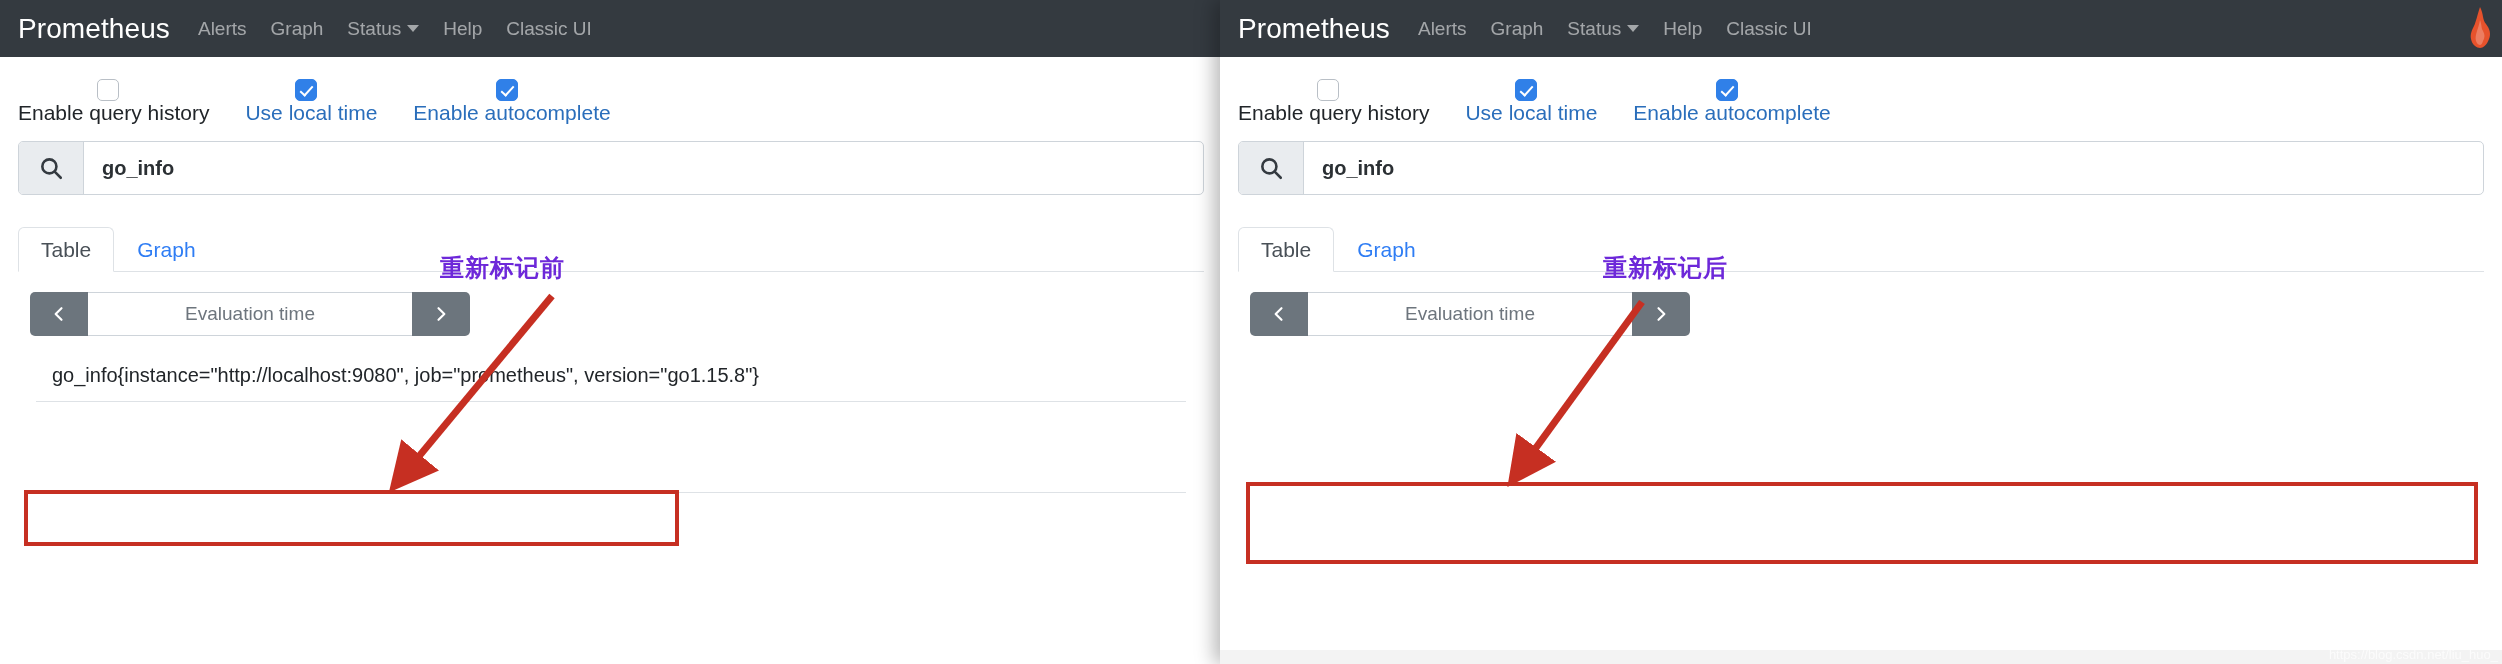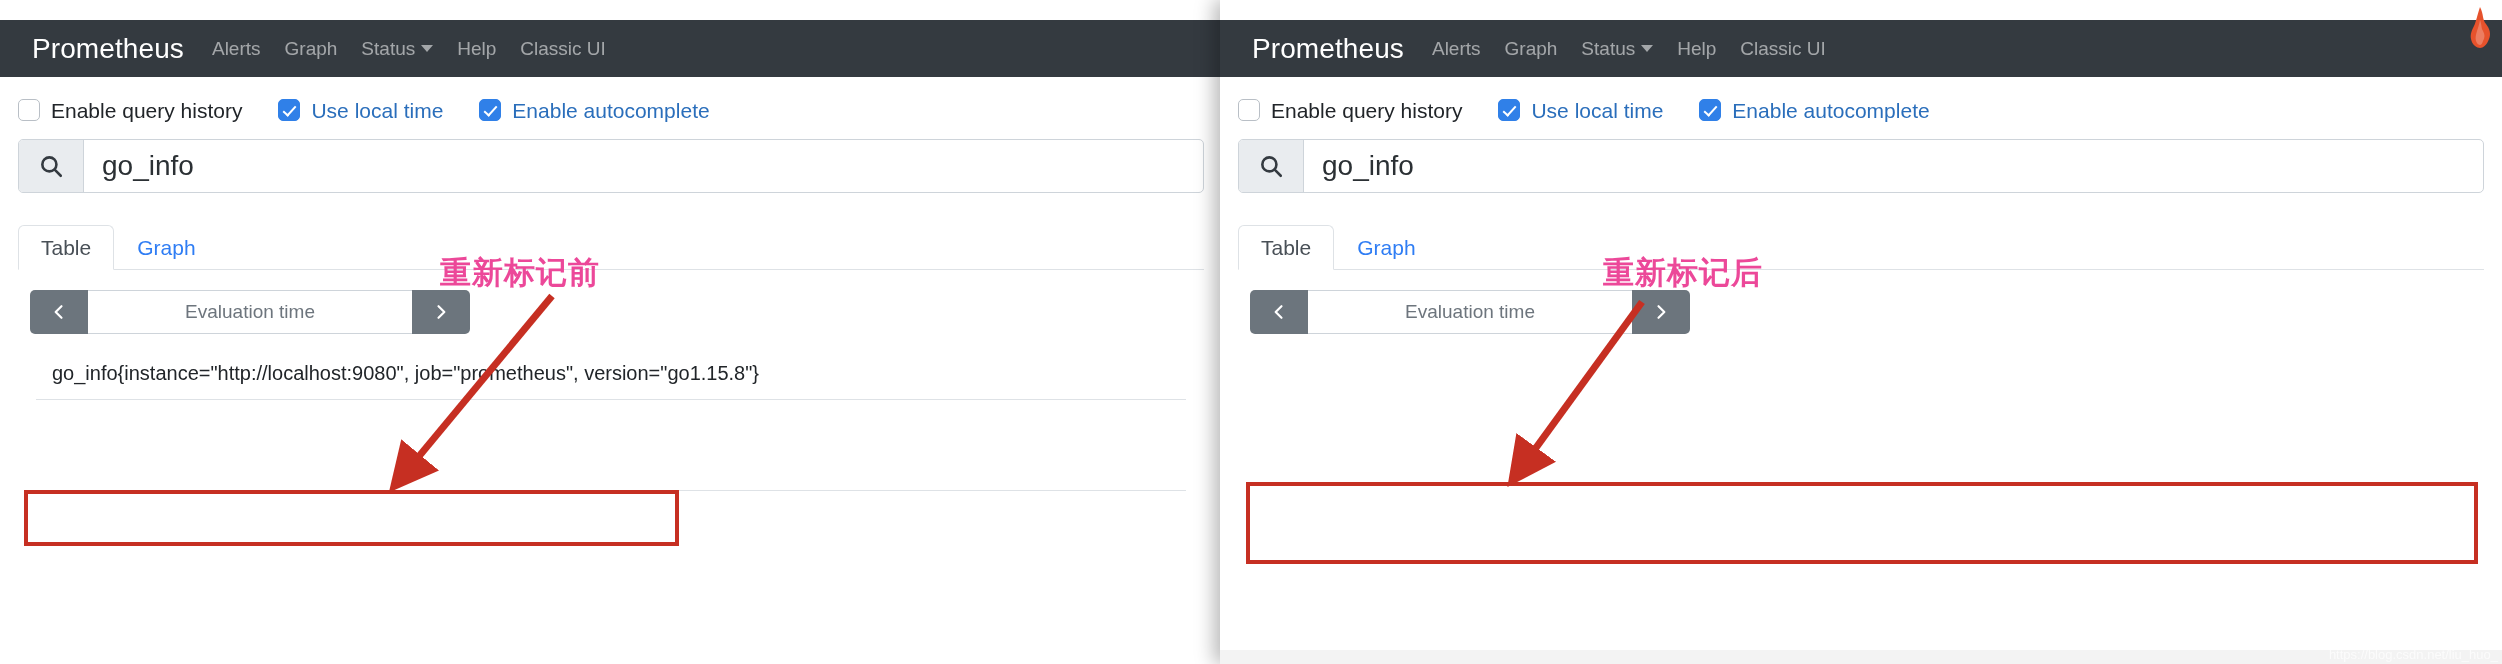--- a/index.html
+++ b/index.html
@@ -38,24 +38,23 @@
     width: 1282px; height: 650px;
     background: #ffffff;
   }
 
   
   .navbar {
     height: 57px;
     background: #343a40;
     display: flex;
     align-items: center;
-    padding-left: 32px;
+    padding-left: 18px;
     box-sizing: border-box;
     position: relative;
-    margin-top: 20px;
   }
   .brand {
     color: #ffffff;
     font-size: 28px;
     letter-spacing: 0.1px;
     white-space: nowrap;
     margin-right: 28px;
   }
   .nav-link {
     color: rgba(255,255,255,0.55);
@@ -84,23 +83,24 @@
   }
 
   
   .check-row {
     display: flex;
     align-items: center;
     padding: 22px 0 16px 18px;
   }
   .form-check {
     display: flex;
-    align-items: flex-start;
+    align-items: center;
     margin-right: 36px;
     cursor: pointer;
+    flex-direction: column;
   }
   .cbox {
     width: 22px;
     height: 22px;
     border-radius: 5px;
     border: 1px solid #b9bfc6;
     background: #fff;
     box-sizing: border-box;
     margin-right: 11px;
     flex: none;
@@ -143,23 +143,24 @@
     display: flex;
     align-items: center;
     justify-content: center;
     flex: none;
   }
   .query-input {
     flex: 1 1 auto;
     display: flex;
     align-items: center;
     padding-left: 18px;
-    font-size: 28px;
+    font-size: 20px;
     color: #2b3034;
     white-space: nowrap;
+    font-weight: bold;
   }
 
   
   .tabs {
     margin: 26px 18px 4px 18px;
     display: flex;
     align-items: flex-end;
     border-bottom: 1px solid #dee2e6;
     height: 50px;
   }
@@ -241,22 +242,22 @@
 
   
   .anno-box {
     position: absolute;
     border: 4px solid #c62f22;
     box-sizing: border-box;
     pointer-events: none;
   }
   .anno-text {
     position: absolute;
-    color: #ec4899;
-    font-size: 31px;
+    color: #6d28d9;
+    font-size: 24px;
     font-weight: 700;
     white-space: nowrap;
     letter-spacing: 1px;
   }
   .anno-arrow {
     position: absolute;
     pointer-events: none;
   }
   .watermark {
     position: absolute;

